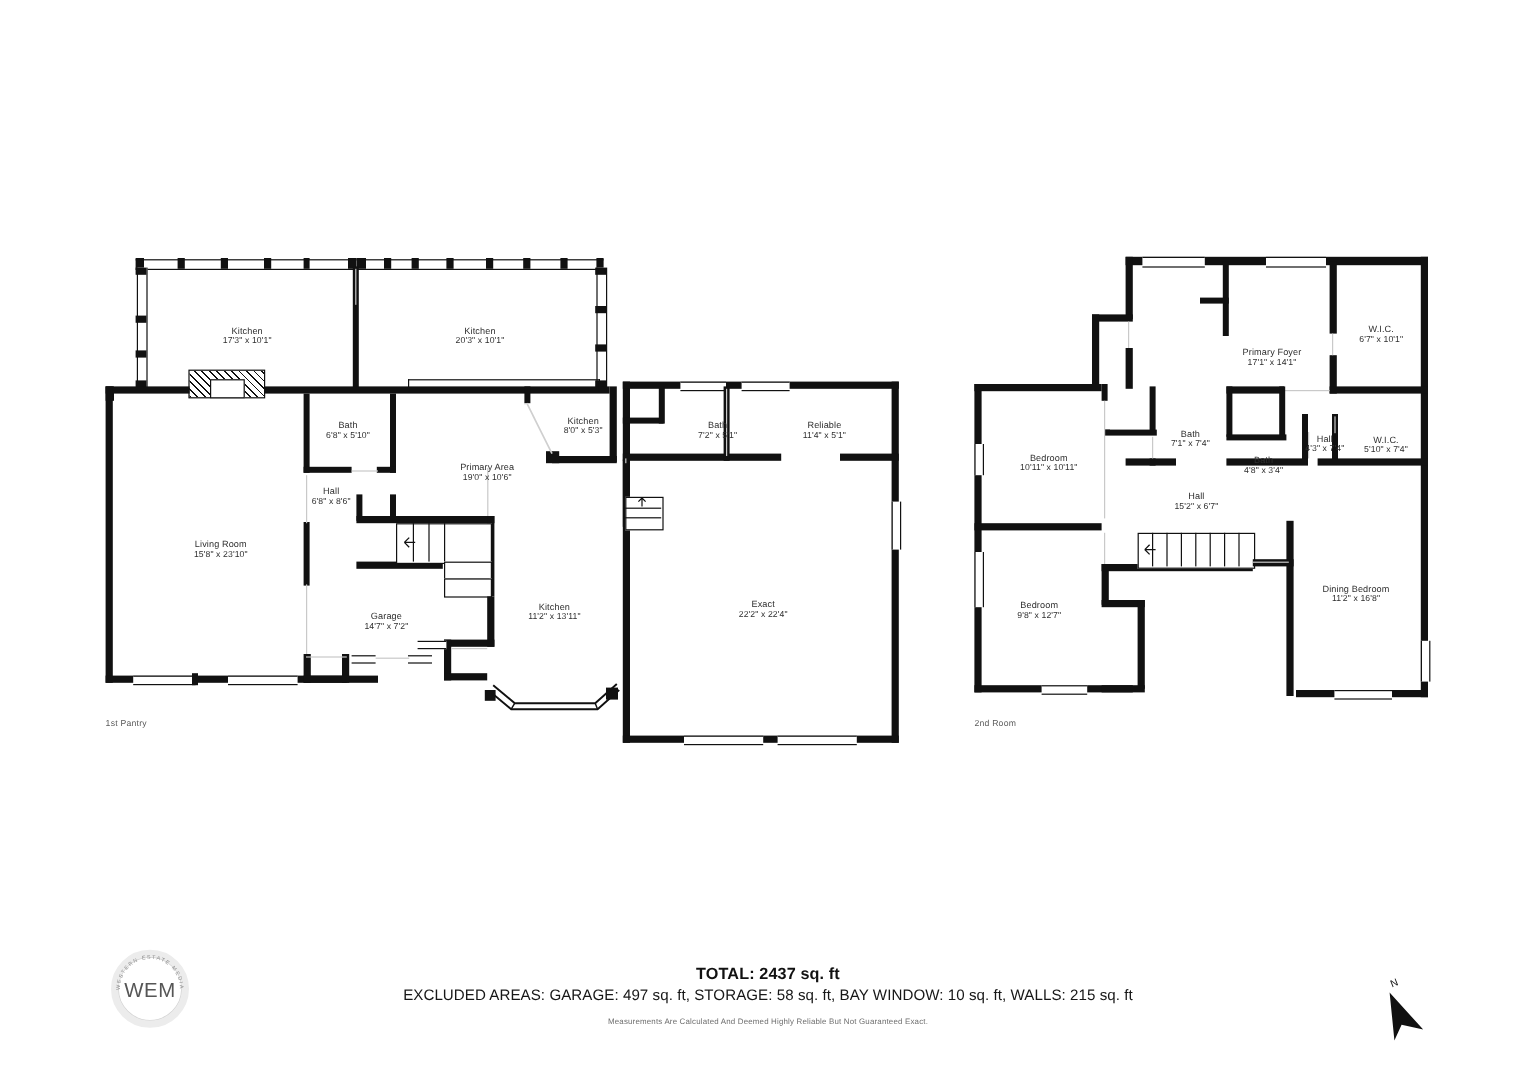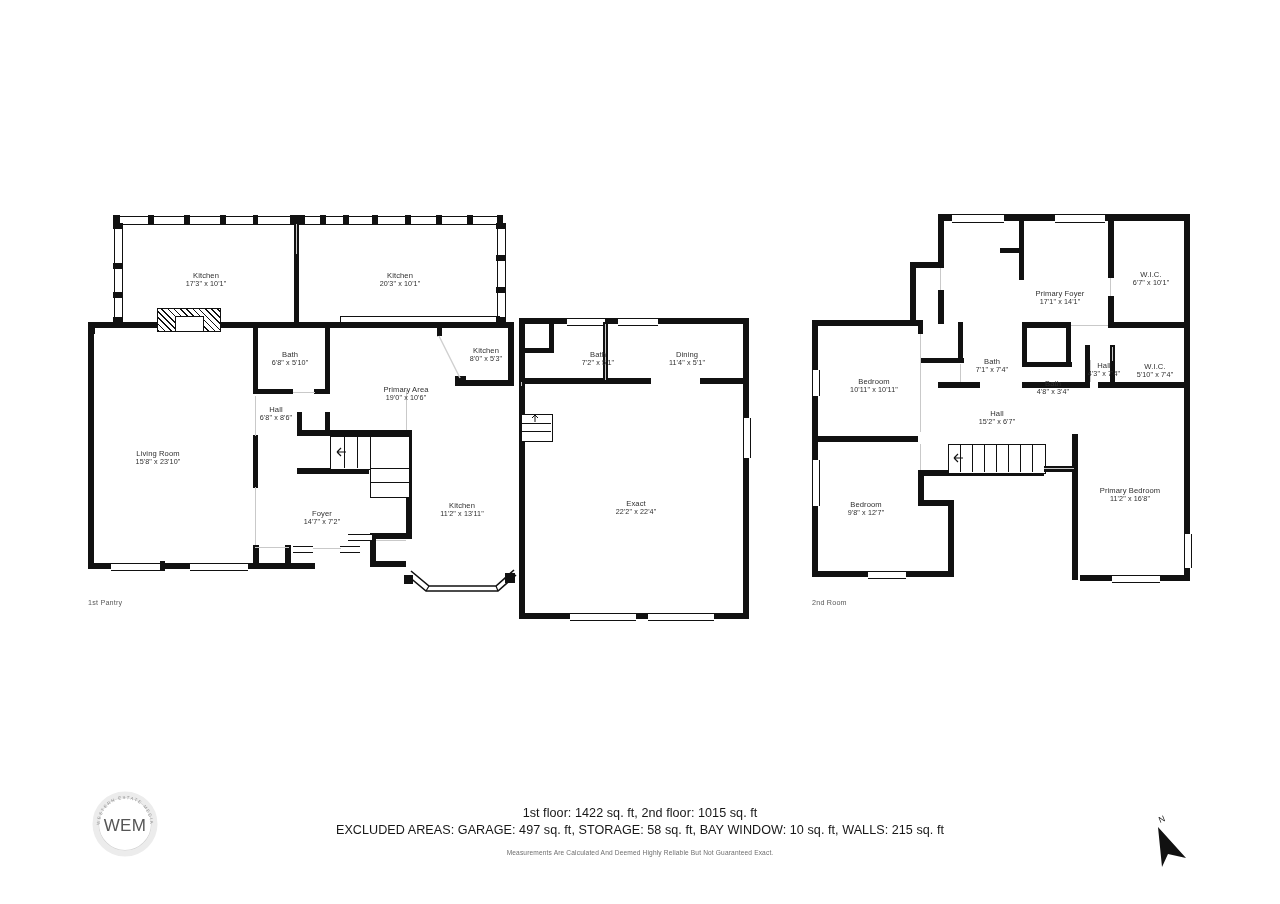--- a/index.html
+++ b/index.html
@@ -218,37 +218,37 @@
     </div>
     <div class="label" style="left:486px;top:355px;">
       <span class="nm">Kitchen</span>
       <span class="dm">8'0" x 5'3"</span>
     </div>
     <div class="label" style="left:598px;top:359px;">
       <span class="nm">Bath</span>
       <span class="dm">7'2" x 5'1"</span>
     </div>
     <div class="label" style="left:687px;top:359px;">
-      <span class="nm">Dining</span>
+      <span class="nm">Reliable</span>
       <span class="dm">11'4" x 5'1"</span>
     </div>
     <div class="label" style="left:406px;top:394px;">
       <span class="nm">Primary Area</span>
       <span class="dm">19'0" x 10'6"</span>
     </div>
     <div class="label" style="left:276px;top:414px;">
       <span class="nm">Hall</span>
       <span class="dm">6'8" x 8'6"</span>
     </div>
-    <div class="label" style="left:158px;top:458px;">
+    <div class="label" style="left:184px;top:458px;">
       <span class="nm">Living Room</span>
       <span class="dm">15'8" x 23'10"</span>
     </div>
     <div class="label" style="left:322px;top:518px;">
-      <span class="nm">Foyer</span>
+      <span class="nm">Garage</span>
       <span class="dm">14'7" x 7'2"</span>
     </div>
     <div class="label" style="left:462px;top:510px;">
       <span class="nm">Kitchen</span>
       <span class="dm">11'2" x 13'11"</span>
     </div>
     <div class="label" style="left:636px;top:508px;">
       <span class="nm">Exact</span>
       <span class="dm">22'2" x 22'4"</span>
     </div>
@@ -369,29 +369,29 @@
     </div>
     <div class="label" style="left:997px;top:418px;">
       <span class="nm">Hall</span>
       <span class="dm">15'2" x 6'7"</span>
     </div>
     <div class="label" style="left:866px;top:509px;">
       <span class="nm">Bedroom</span>
       <span class="dm">9'8" x 12'7"</span>
     </div>
     <div class="label" style="left:1130px;top:495px;">
-      <span class="nm">Primary Bedroom</span>
+      <span class="nm">Dining Bedroom</span>
       <span class="dm">11'2" x 16'8"</span>
     </div>
 
     <div class="floor-tag" style="left:812px;top:598px;">2nd Room</div>
   </div>
 
   <div class="summary" style="top:804px;">
-    <div class="sum-line">1st floor: 1422 sq. ft, 2nd floor: 1015 sq. ft</div>
+    <div class="sum-total">TOTAL: 2437 sq. ft</div>
     <div class="sum-excl" style="max-width:700px;margin:2px auto 0;">EXCLUDED AREAS: GARAGE: 497 sq. ft, STORAGE: 58 sq. ft, BAY WINDOW: 10 sq. ft, WALLS: 215 sq. ft</div>
     <div class="sum-note">Measurements Are Calculated And Deemed Highly Reliable But Not Guaranteed Exact.</div>
   </div>
 
   <div class="logo" style="left:88px;top:787px;">
     <svg viewBox="0 0 74 74">
       <defs>
         <path id="ringpath" d="M 37,37 m -25,0 a 25,25 0 1 1 50,0" fill="none"></path>
       </defs>
       <circle cx="37" cy="37" r="26.5" fill="none" stroke="#d2d2d2" stroke-width="1.1"></circle>

